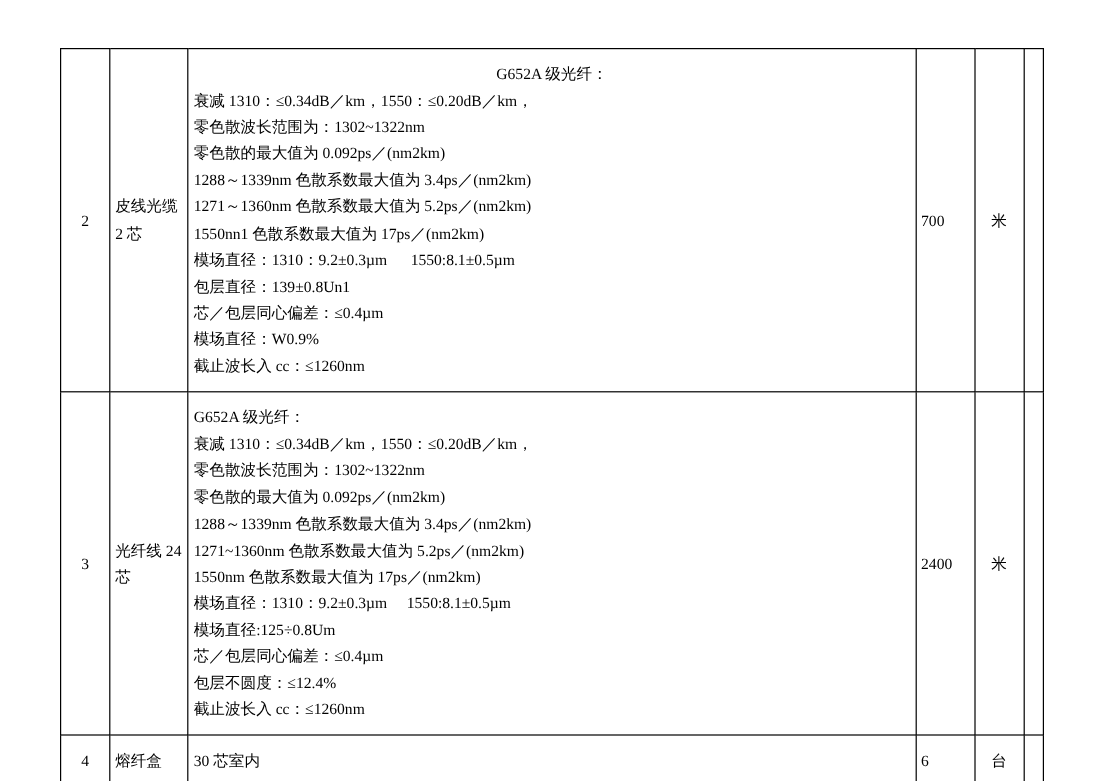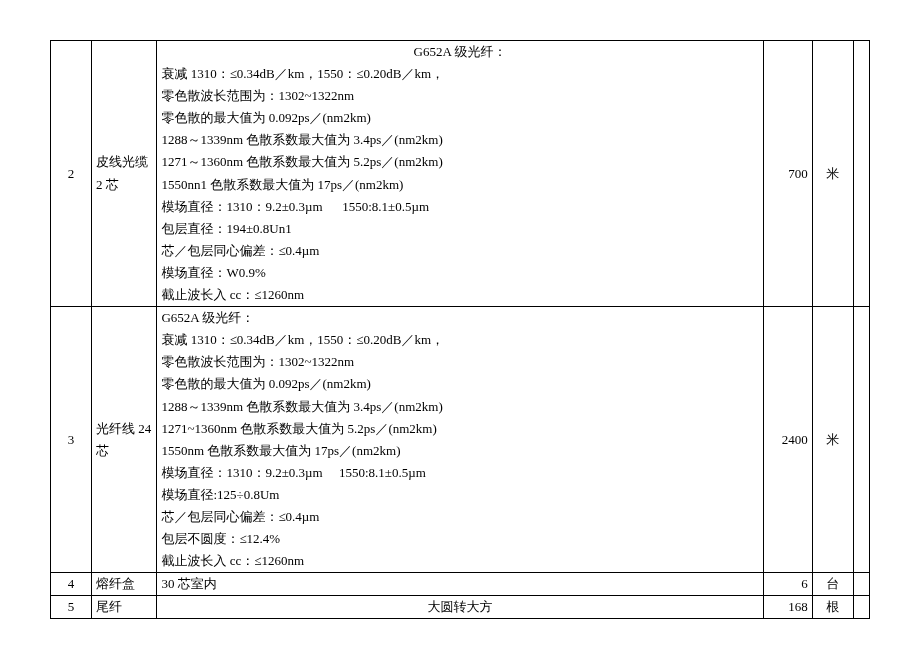--- a/index.html
+++ b/index.html
@@ -10,28 +10,28 @@
       color: #000;
       padding: 40px 50px;
     }
     table {
       border-collapse: collapse;
       width: 100%;
       table-layout: fixed;
     }
     td {
       border: 1px solid #000;
-      padding: 0 4px;
+      padding: 10px 4px;
       vertical-align: middle;
       line-height: 1.7;
     }
     .col-num { width: 5%; text-align: center; }
     .col-name { width: 8%; text-align: left; }
     .col-spec { width: 74%; text-align: left; }
-    .col-qty { width: 6%; text-align: right; }
+    .col-qty { width: 6%; text-align: left; }
     .col-unit { width: 5%; text-align: center; }
     .col-extra { width: 2%; }
     .spec-line { display: block; white-space: pre-wrap; }
     .spec-header { text-align: center; display: block; }
     .spec-center { text-align: center; }
   </style>
 </head>
 <body>
 
 <table>
@@ -42,21 +42,21 @@
       <td class="col-name">皮线光缆 2 芯</td>
       <td class="col-spec">
         <span class="spec-header">G652A 级光纤：</span>
         <span class="spec-line">衰减 1310：≤0.34dB／km，1550：≤0.20dB／km，</span>
         <span class="spec-line">零色散波长范围为：1302~1322nm</span>
         <span class="spec-line">零色散的最大值为 0.092ps／(nm2km)</span>
         <span class="spec-line">1288～1339nm 色散系数最大值为 3.4ps／(nm2km)</span>
         <span class="spec-line">1271～1360nm 色散系数最大值为 5.2ps／(nm2km)</span>
         <span class="spec-line">1550nn1 色散系数最大值为 17ps／(nm2km)</span>
         <span class="spec-line">模场直径：1310：9.2±0.3µm      1550:8.1±0.5µm</span>
-        <span class="spec-line">包层直径：194±0.8Un1</span>
+        <span class="spec-line">包层直径：139±0.8Un1</span>
         <span class="spec-line">芯／包层同心偏差：≤0.4µm</span>
         <span class="spec-line">模场直径：W0.9%</span>
         <span class="spec-line">截止波长入 cc：≤1260nm</span>
       </td>
       <td class="col-qty">700</td>
       <td class="col-unit">米</td>
       <td class="col-extra"></td>
     </tr>
 
     <tr>

